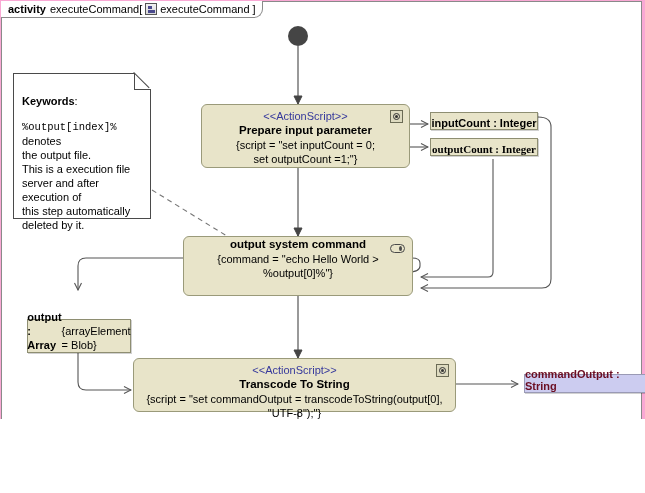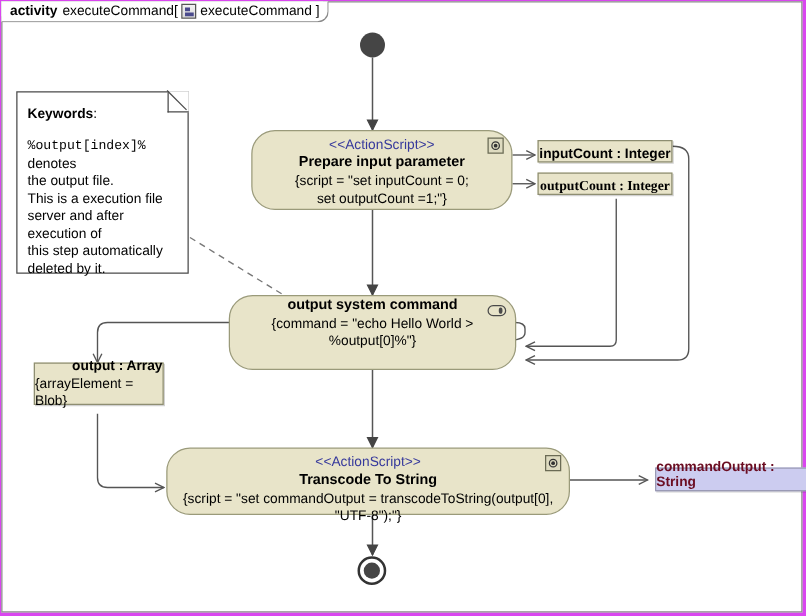--- a/index.html
+++ b/index.html
@@ -3,22 +3,22 @@
 <meta charset="utf-8">
 <style>
   html, body {
     margin: 0;
     padding: 0;
     background: #ffffff;
   }
   #canvas {
     position: relative;
     width: 645px;
-    height: 493px;
-    background: #d946ef;
+    height: 419px;
+    background: #f9a8d4;
     font-family: "Liberation Sans", sans-serif;
     overflow: hidden;
   }
   
   #frame {
     position: absolute;
     left: 1px;
     top: 1px;
     width: 641px;
     height: 489px;
@@ -71,21 +71,21 @@
     width: 7px; height: 3px;
     background: #4a4a8c;
   }
 
   
   .node {
     position: absolute;
     box-sizing: border-box;
     background: #e8e4c9;
     border: 1px solid #9a9a7a;
-    border-radius: 19px;
+    border-radius: 6px;
     text-align: center;
     color: #000;
   }
   .node .stereo {
     color: #36399c;
     font-size: 11px;
     line-height: 14px;
     margin-top: 4px;
   }
   .node .title {
@@ -158,40 +158,41 @@
     justify-content: center;
     color: #000;
     box-shadow: 1px 1px 0 rgba(0,0,0,0.18);
   }
   .objnode.lav {
     background: #ccccf0;
     border: 1px solid #9a9ab5;
     color: #6b0d22;
   }
   .objnode.stacked {
-    flex-direction: column;
+    flex-direction: row;
     font-weight: normal;
+    margin-top: 29px;
   }
   .objnode.stacked .n1 { font-weight: bold; line-height: 14px; }
   .objnode.stacked .n2 { font-weight: normal; line-height: 14px; }
 
   
   #note {
     position: absolute;
     left: 13px;
     top: 73px;
     width: 138px;
     height: 146px;
     background: #ffffff;
     border: 1px solid #4a4a4a;
     box-sizing: border-box;
     font-size: 11px;
     line-height: 14px;
     color: #000;
-    padding: 10px 6px 0 8px;
+    padding: 20px 6px 0 8px;
   }
   #note .fold {
     position: absolute;
     right: -1px;
     top: -1px;
     width: 16px;
     height: 16px;
     background: #ffffff;
     border-left: 1px solid #4a4a4a;
     border-bottom: 1px solid #4a4a4a;

